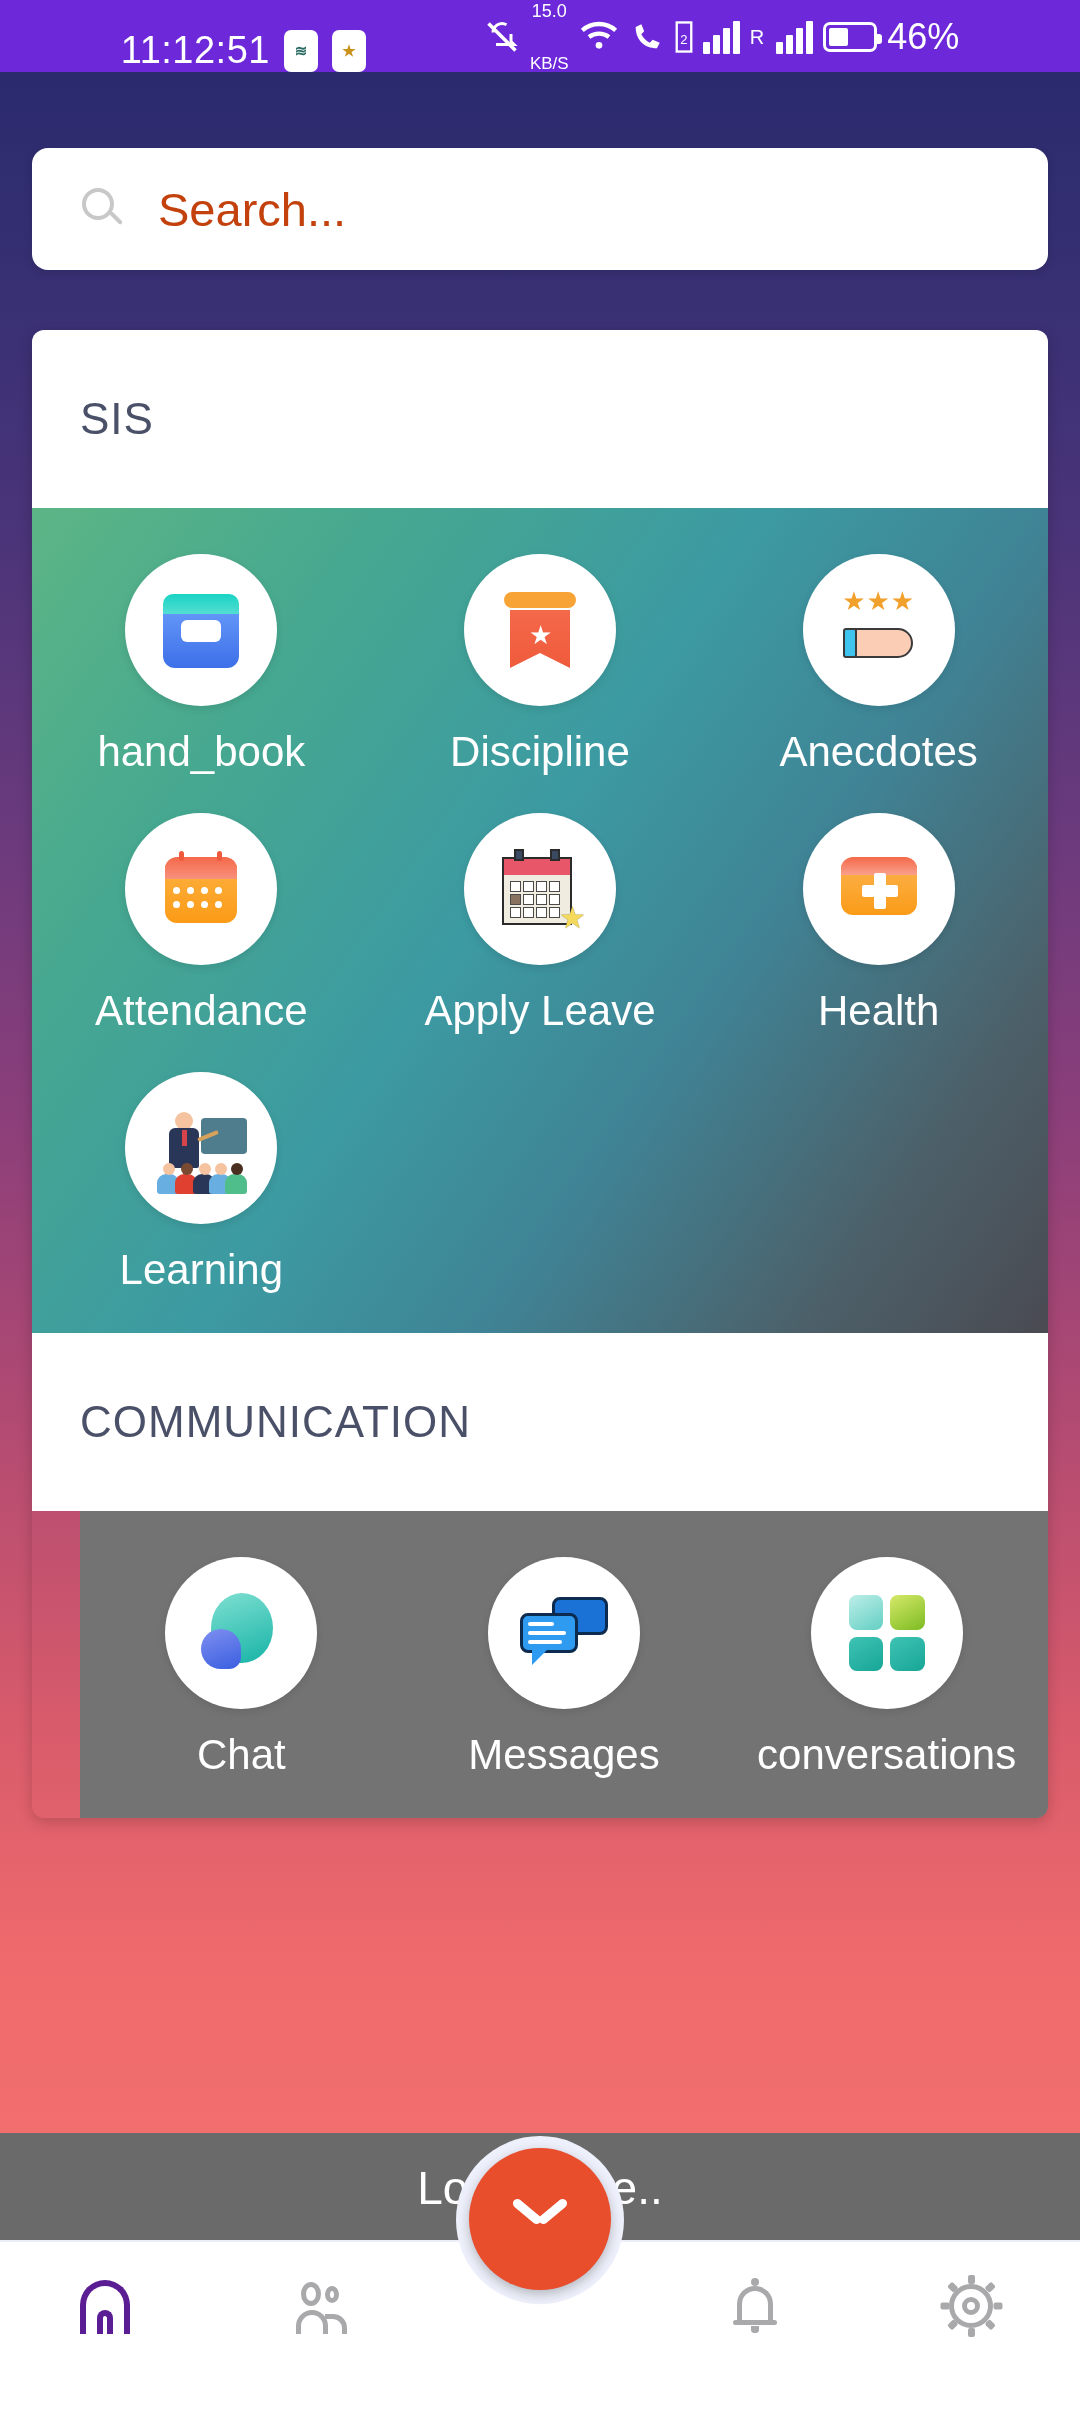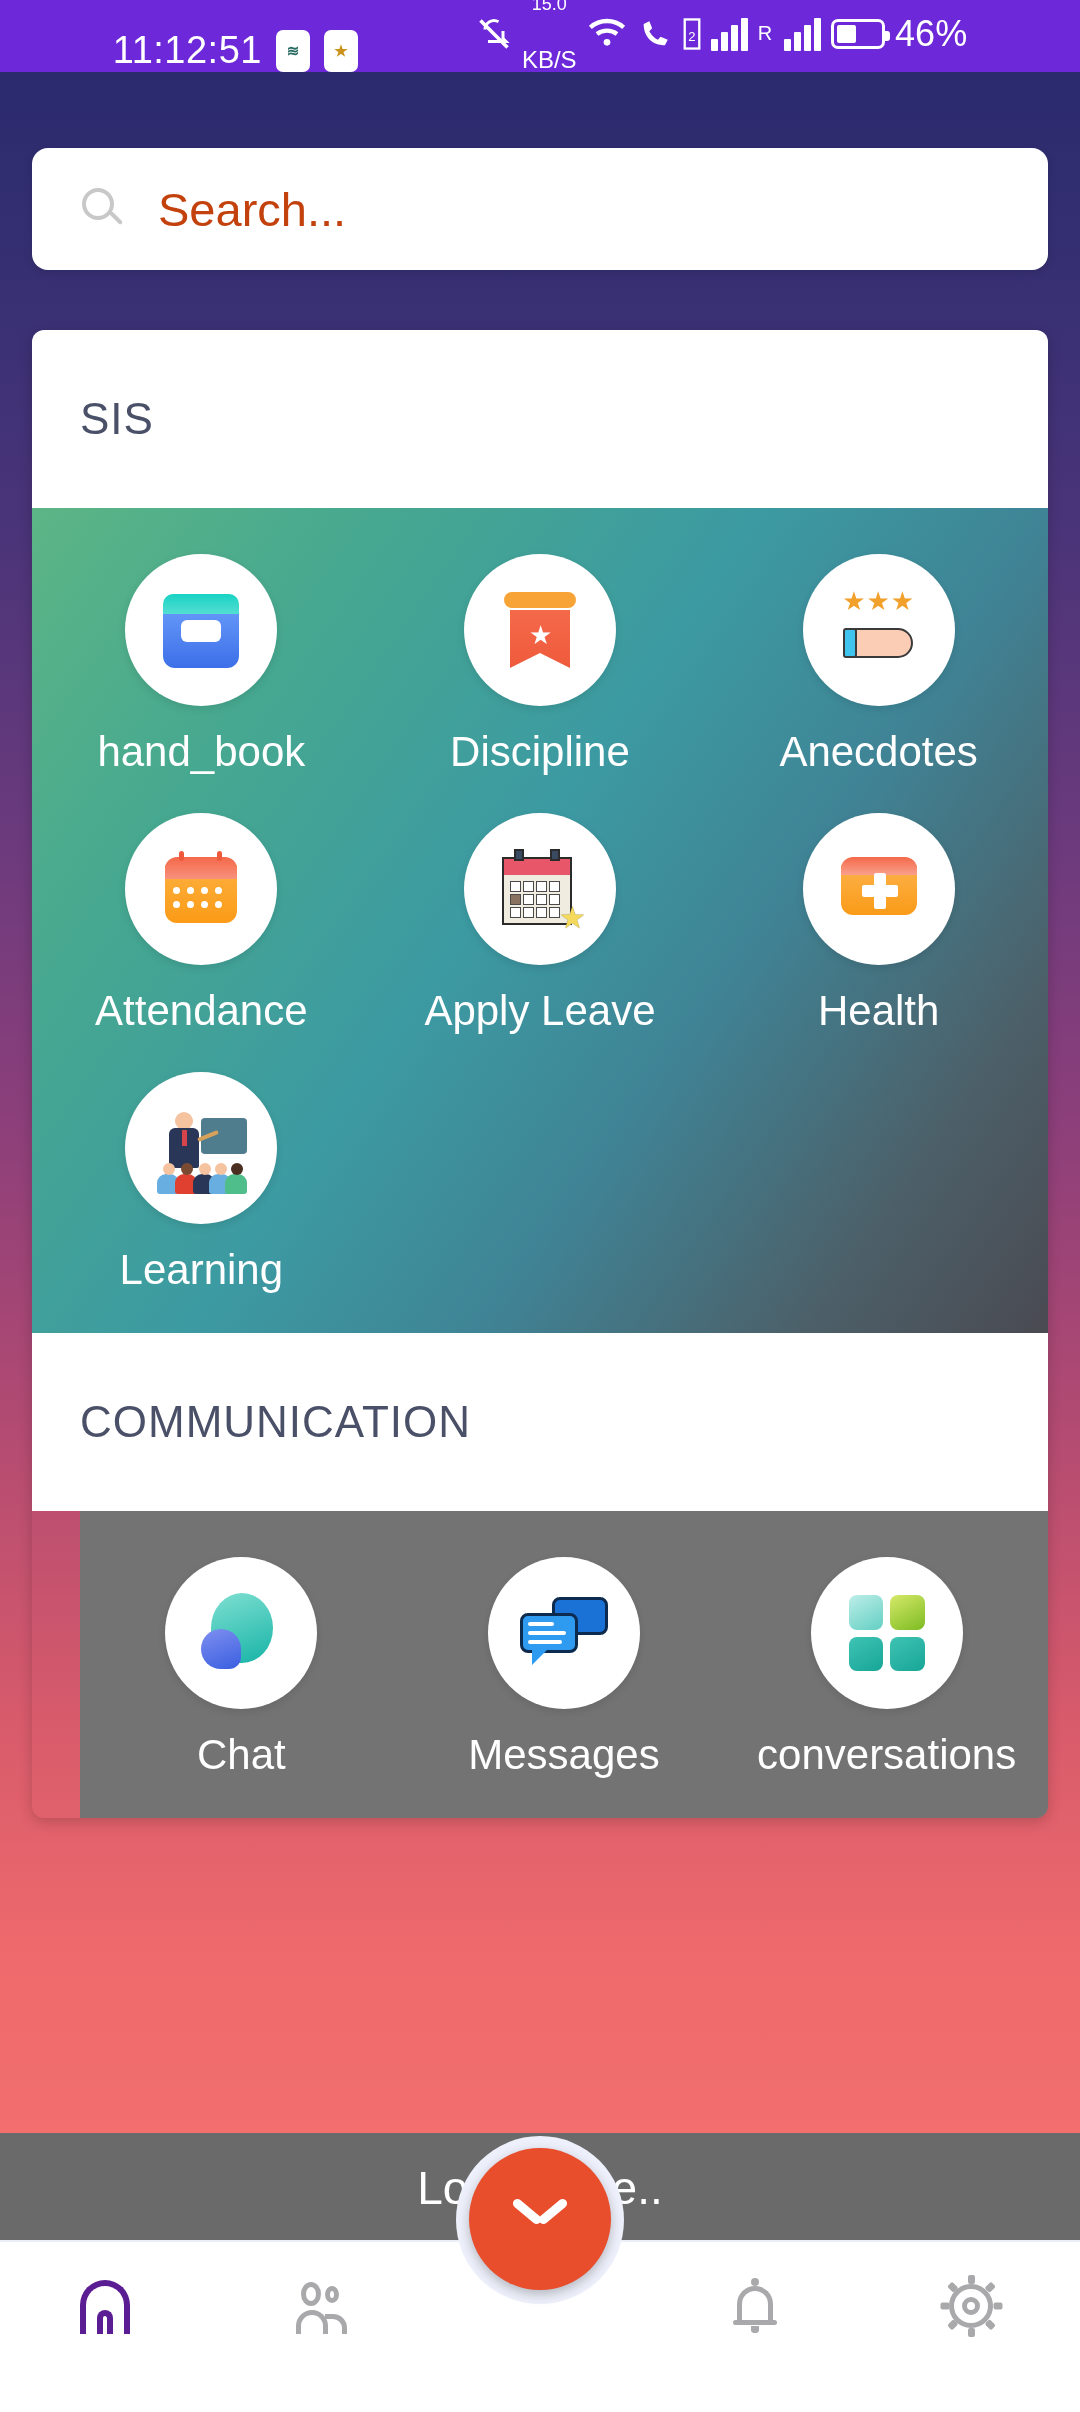--- a/index.html
+++ b/index.html
@@ -21,21 +21,21 @@
   .sb-appicon {
     width: 34px; height: 42px; background: #ffffff; border-radius: 7px;
     display: flex; align-items: center; justify-content: center;
     font-size: 15px; color: #2a6b63; overflow: hidden; font-weight: 700;
   }
   .sb-appicon.star { color: #c9921a; }
   .sb-gap { width: 90px; }
   .sb-right { display: flex; align-items: center; gap: 10px; }
   .sb-kb { display: flex; flex-direction: column; align-items: center; line-height: 1; }
   .sb-kb .n { font-size: 18px; }
-  .sb-kb .u { font-size: 24px; margin-top: 35px; }
+  .sb-kb .u { font-size: 17px; margin-top: 35px; }
   .sb-pct { font-size: 36px; }
   .bars { display: flex; align-items: flex-end; gap: 3px; height: 34px; }
   .bars i { display: block; width: 7px; background: #fff; border-radius: 1px; }
   .bars i:nth-child(1){height:12px} .bars i:nth-child(2){height:19px}
   .bars i:nth-child(3){height:26px} .bars i:nth-child(4){height:33px}
   .rtag { font-size: 20px; margin-right: 2px; }
   .batt {
     width: 54px; height: 30px; border: 3px solid #fff; border-radius: 7px;
     position: relative; padding: 3px;
   }

